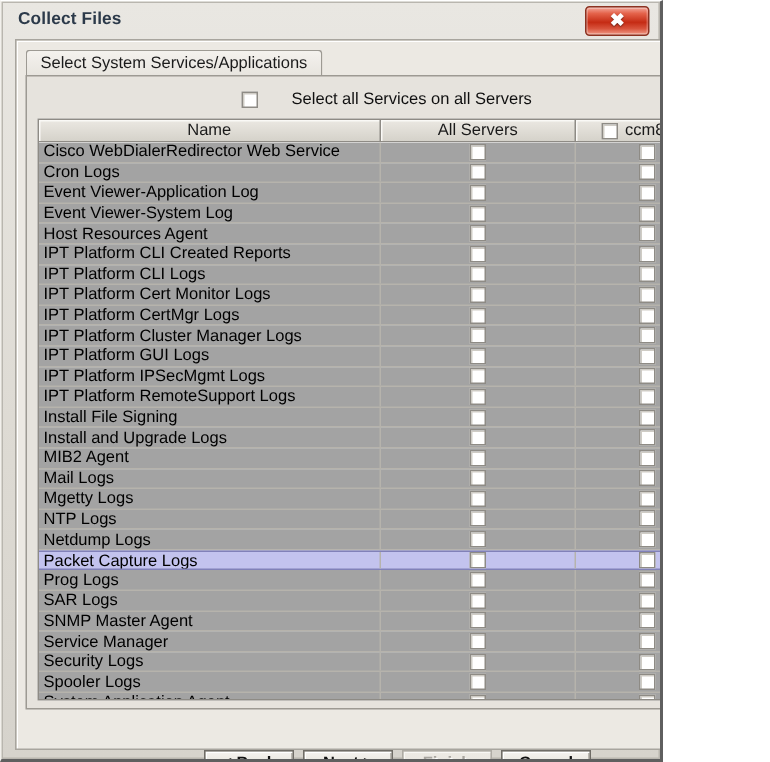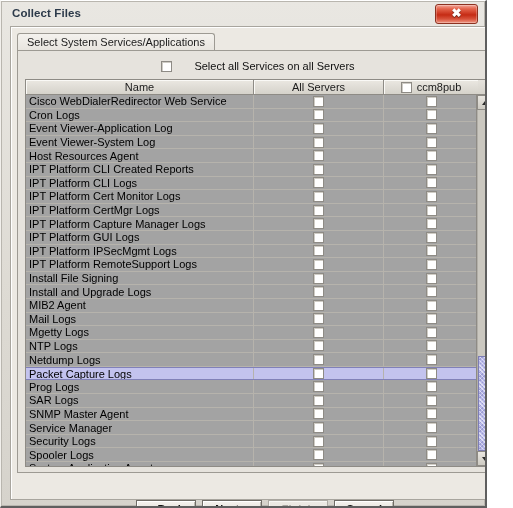--- a/index.html
+++ b/index.html
@@ -9,21 +9,21 @@
   }
   body {
     font-family: "Liberation Sans", sans-serif;
     font-size: 11px;
     color: #000000;
   }
 
   
   #window {
     position: relative;
-    width: 487px;
+    width: 442px;
     height: 508px;
     box-sizing: border-box;
     background: #d4d0c8;
     border-top: 1px solid #ffffff;
     border-left: 1px solid #f2f0ec;
     border-right: 2px solid #5f5f5f;
     border-bottom: 2px solid #5f5f5f;
     overflow: hidden;
   }
   #window-inner {
@@ -490,21 +490,21 @@
                 </div>
                 <div class="cell c-all">
                   <span class="cb"></span>
                 </div>
                 <div class="cell c-pub">
                   <span class="cb"></span>
                 </div>
               </div>
               <div class="row">
                 <div class="cell c-name">
-                  <span>IPT Platform Capture Manager Logs</span>
+                  <span>IPT Platform Cluster Manager Logs</span>
                 </div>
                 <div class="cell c-all">
                   <span class="cb"></span>
                 </div>
                 <div class="cell c-pub">
                   <span class="cb"></span>
                 </div>
               </div>
               <div class="row">
                 <div class="cell c-name">

